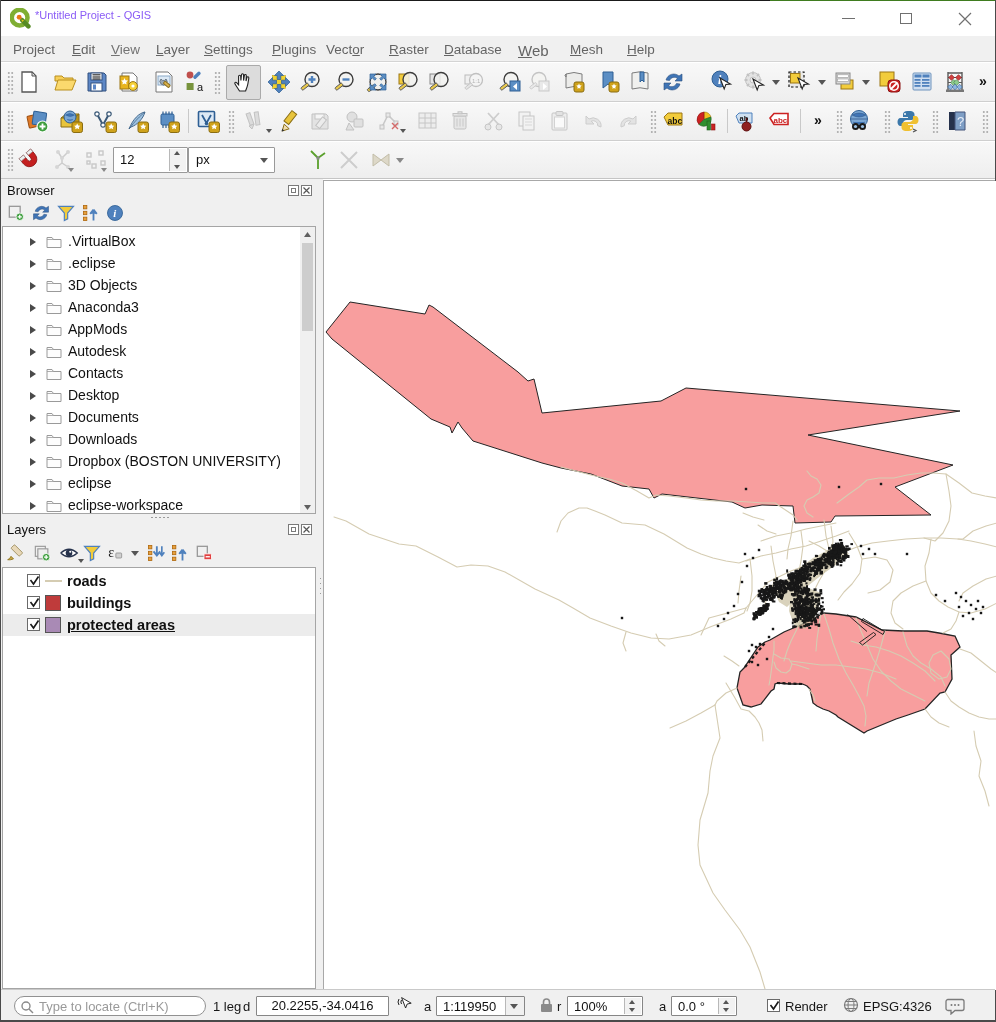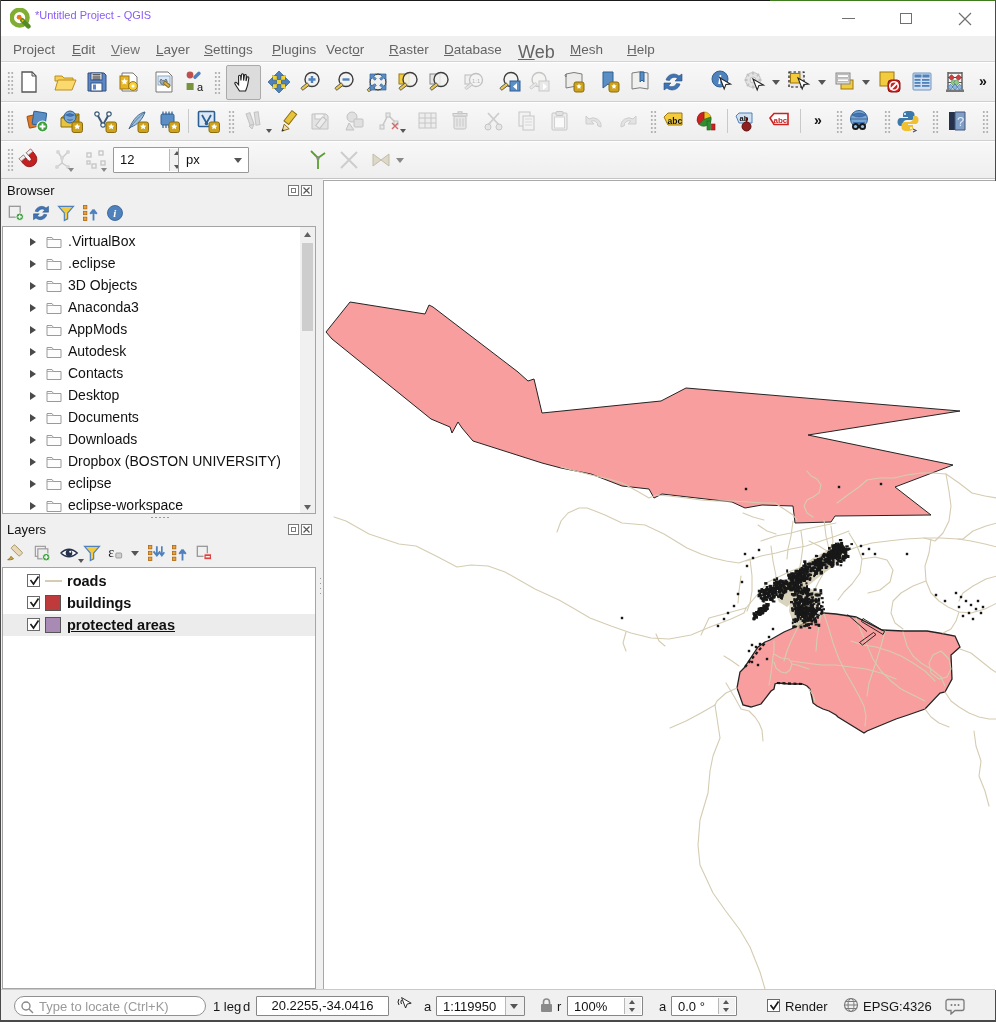--- a/index.html
+++ b/index.html
@@ -40,21 +40,21 @@
 <div class="abs" style="left:1px;top:36px;width:994px;height:26px;background:#f0f0f0;border-bottom:1px solid #d4d4d4"></div>
 <div class="abs" style="left:13px;top:42px;font-size:13.5px;color:#646464">Pro<u>j</u>ect</div>
 <div class="abs" style="left:72px;top:42px;font-size:13.5px;color:#646464"><u>E</u>dit</div>
 <div class="abs" style="left:111px;top:42px;font-size:13.5px;color:#737373"><u>V</u>iew</div>
 <div class="abs" style="left:156px;top:42px;font-size:13.5px;color:#646464"><u>L</u>ayer</div>
 <div class="abs" style="left:204px;top:42px;font-size:13.5px;color:#646464"><u>S</u>ettings</div>
 <div class="abs" style="left:272px;top:42px;font-size:13.5px;color:#646464"><u>P</u>lugins</div>
 <div class="abs" style="left:326px;top:42px;font-size:13.5px;color:#646464">Vect<u>o</u>r</div>
 <div class="abs" style="left:389px;top:42px;font-size:13.5px;color:#646464"><u>R</u>aster</div>
 <div class="abs" style="left:444px;top:42px;font-size:13.5px;color:#646464"><u>D</u>atabase</div>
-<div class="abs" style="left:518px;top:42px;font-size:18px;color:#646464"><u>W</u>eb</div>
+<div class="abs" style="left:518px;top:42px;font-size:15px;color:#646464"><u>W</u>eb</div>
 <div class="abs" style="left:570px;top:42px;font-size:13.5px;color:#646464"><u>M</u>esh</div>
 <div class="abs" style="left:627px;top:42px;font-size:13.5px;color:#646464"><u>H</u>elp</div>
 <div class="tb" style="top:63px;height:39px;border-bottom:1px solid #cfcfcf"></div>
 <div class="tb" style="top:103px;height:38px;border-bottom:1px solid #cfcfcf"></div>
 <div class="tb" style="top:142px;height:37px;border-bottom:1px solid #c5c5c5"></div>
 <div class="handle" style="left:7px;top:71px;bottom:auto;height:24px;"></div>
 <div class="abs" style="left:226px;top:65px;width:35px;height:35px;background:#dcdcdc;border:1px solid #aaa;border-radius:2px"></div>
 <svg style="position:absolute;left:17px;top:70px" width="24" height="24" viewBox="0 0 24 24">
     <path d="M5 2 h10 l4 4 v16 h-14 z" fill="#fff" stroke="#555" stroke-width="1.3"></path>
     <path d="M15 2 l4 4 h-4 z" fill="#ddd" stroke="#555" stroke-width="1"></path>
@@ -451,21 +451,21 @@
       <rect x="8" y="16" width="4" height="4"></rect>
       <rect x="3" y="13" width="3" height="3"></rect>
     </g>
   </svg>
 <div class="dd" style="left:68px;top:168px;border-left-width:3px;border-right-width:3px;border-top-width:4px;border-top-color:#888"></div>
 <div class="dd" style="left:101px;top:168px;border-left-width:3px;border-right-width:3px;border-top-width:4px;border-top-color:#888"></div>
 <div class="box" style="left:113px;top:147px;width:75px;height:26px;border-color:#999">
     <span style="position:absolute;left:6px;top:4px">12</span>
     <span class="spin"></span>
   </div>
-<div class="box" style="left:178px;top:147px;width:71px;height:26px;border-color:#999">
+<div class="box" style="left:188px;top:147px;width:87px;height:26px;border-color:#999">
     <span style="position:absolute;left:7px;top:4px">px</span>
     <span class="dd" style="right:6px;top:10px;border-top-color:#555"></span>
   </div>
 <svg style="position:absolute;left:306px;top:148px" width="24" height="24" viewBox="0 0 24 24">
     <path d="M12 21 V10 M12 10 L5 3 M12 10 L19 5" fill="none" stroke="#5aa02c" stroke-width="1.8"></path>
     <rect x="10.5" y="8.5" width="3" height="3" fill="#888"></rect>
   </svg>
 <svg style="position:absolute;left:337px;top:148px" width="24" height="24" viewBox="0 0 24 24">
     <path d="M4 4 L20 20 M20 4 L4 20" stroke="#cdcdcd" stroke-width="2"></path>
   </svg>

